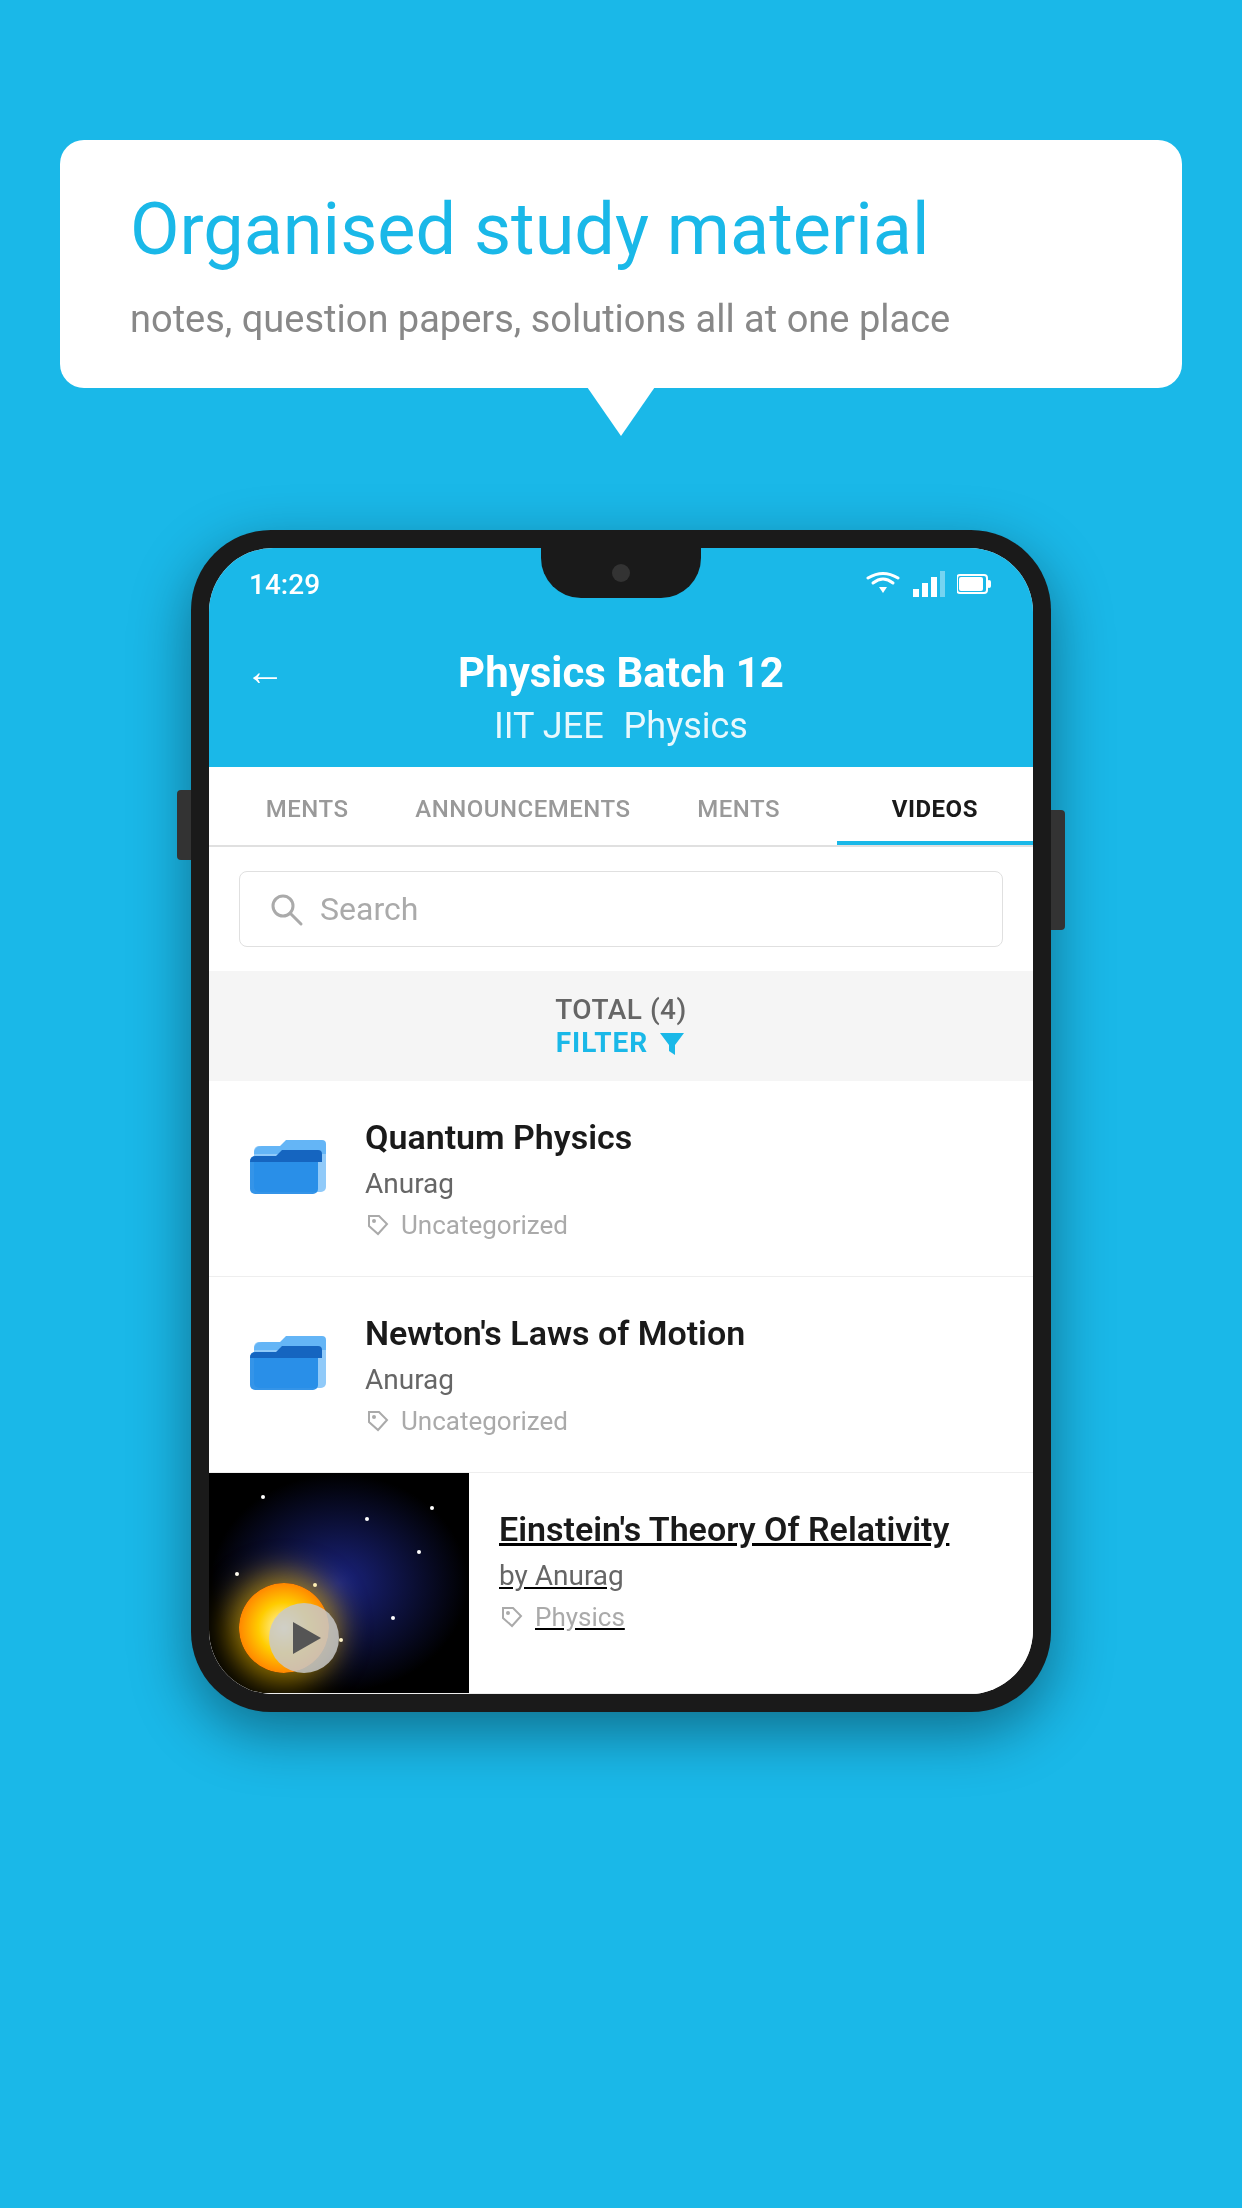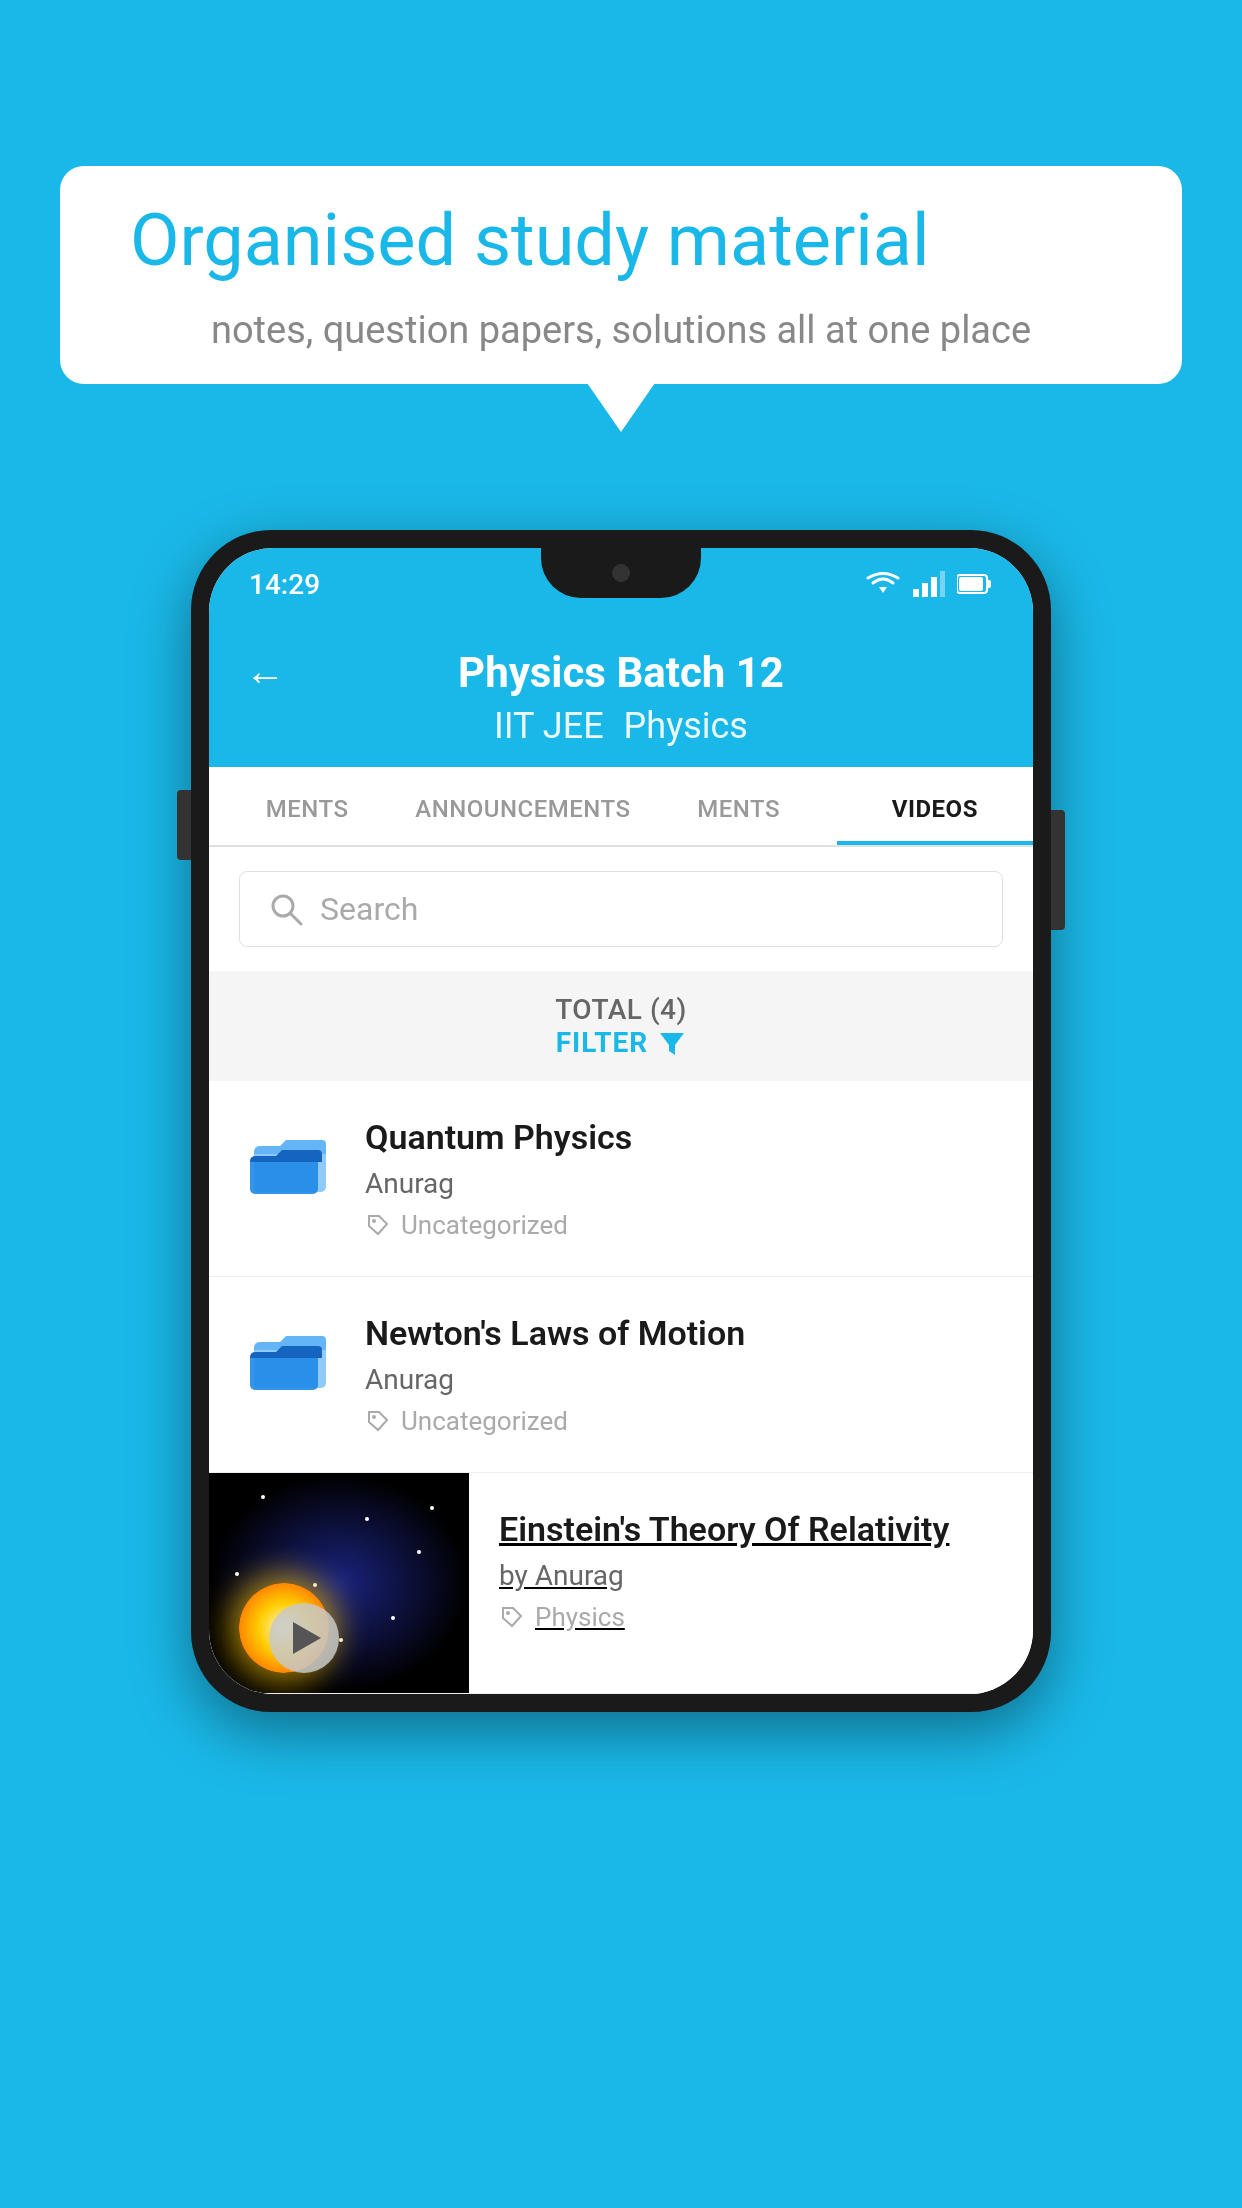--- a/index.html
+++ b/index.html
@@ -18,23 +18,22 @@
     .speech-bubble-container {
       position: absolute;
       top: 140px;
       left: 60px;
       right: 60px;
     }
 
     .speech-bubble {
       background: white;
       border-radius: 24px;
-      padding: 32px 70px;
-      position: relative;
-      margin-top: 26px;
+      padding: 47px 70px;
+      position: relative;
     }
 
     .speech-bubble::after {
       content: '';
       position: absolute;
       bottom: -48px;
       left: 50%;
       transform: translateX(-50%);
       width: 0;
       height: 0;
@@ -48,21 +47,20 @@
       color: #1ab8e8;
       font-weight: 400;
       line-height: 1.2;
       margin-bottom: 24px;
     }
 
     .bubble-subtitle {
       font-size: 38px;
       color: #888;
       font-weight: 400;
-      text-align: center;
     }
 
     
     .phone-container {
       position: absolute;
       top: 530px;
       left: 50%;
       transform: translateX(-50%);
       width: 860px;
     }

